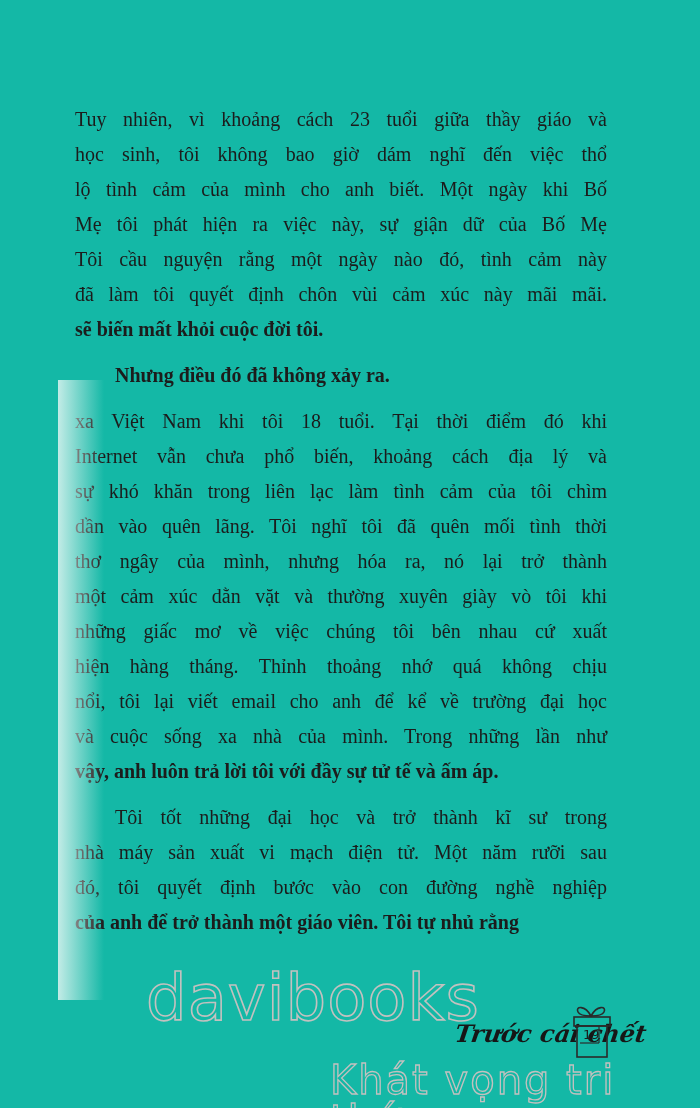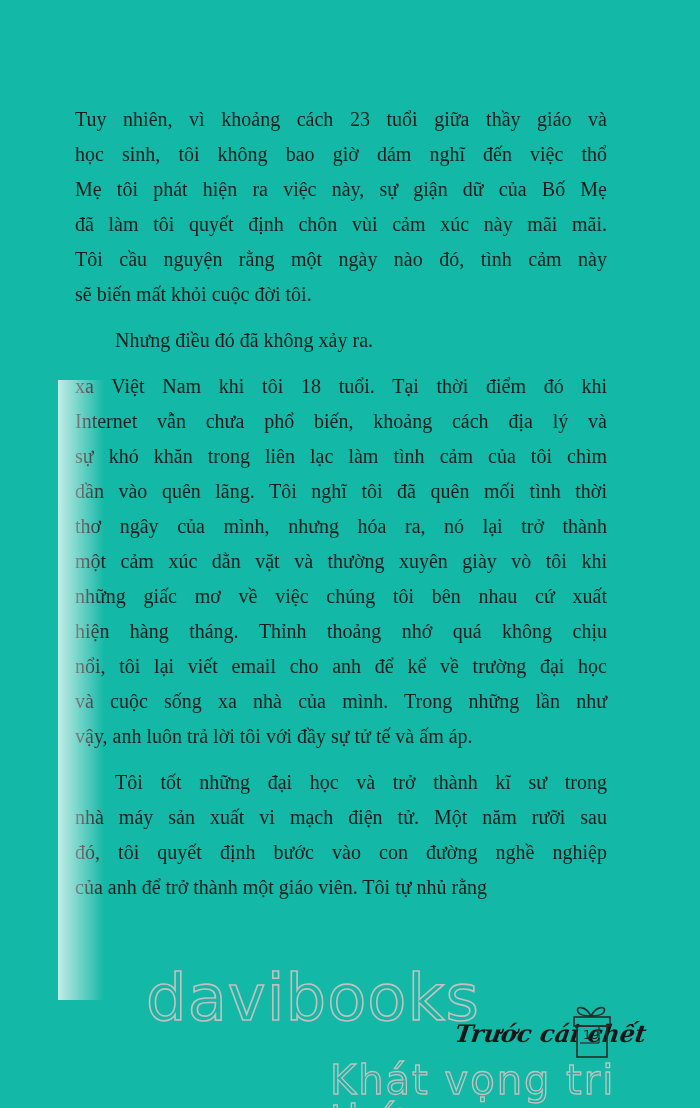--- a/index.html
+++ b/index.html
@@ -26,21 +26,21 @@
     font-size: 20px;
   }
   .para { margin: 0; }
   .para + .para { margin-top: 11px; }
   .line {
     line-height: 35px;
     text-align: justify;
     text-align-last: justify;
     white-space: normal;
   }
-  .line.last { text-align-last: left; }
+  .line.last { text-align-last: left; font-weight: bold; }
   .line.indent { text-indent: 40px; }
 
   
   .spine-fade {
     position: absolute;
     left: 58px;
     top: 380px;
     width: 46px;
     height: 620px;
     background: linear-gradient(to right, rgba(253,253,252,0.75), rgba(253,253,252,0));
@@ -97,23 +97,24 @@
 </style>
 </head>
 <body>
 
 <div class="page">
 
   <div class="text-block" id="text-block">
       <div class="para">
         <div class="line">Tuy nhiên, vì khoảng cách 23 tuổi giữa thầy giáo và</div>
         <div class="line">học sinh, tôi không bao giờ dám nghĩ đến việc thổ</div>
+        <div class="line">lộ tình cảm của mình cho anh biết. Một ngày khi Bố</div>
         <div class="line">Mẹ tôi phát hiện ra việc này, sự giận dữ của Bố Mẹ</div>
+        <div class="line">Tôi cầu nguyện rằng một ngày nào đó, tình cảm này</div>
         <div class="line">đã làm tôi quyết định chôn vùi cảm xúc này mãi mãi.</div>
-        <div class="line">Tôi cầu nguyện rằng một ngày nào đó, tình cảm này</div>
         <div class="line last">sẽ biến mất khỏi cuộc đời tôi.</div>
       </div>
       <div class="para">
         <div class="line last indent">Nhưng điều đó đã không xảy ra.</div>
       </div>
       <div class="para">
         <div class="line">xa Việt Nam khi tôi 18 tuổi. Tại thời điểm đó khi</div>
         <div class="line">Internet vẫn chưa phổ biến, khoảng cách địa lý và</div>
         <div class="line">sự khó khăn trong liên lạc làm tình cảm của tôi chìm</div>
         <div class="line">dần vào quên lãng. Tôi nghĩ tôi đã quên mối tình thời</div>

